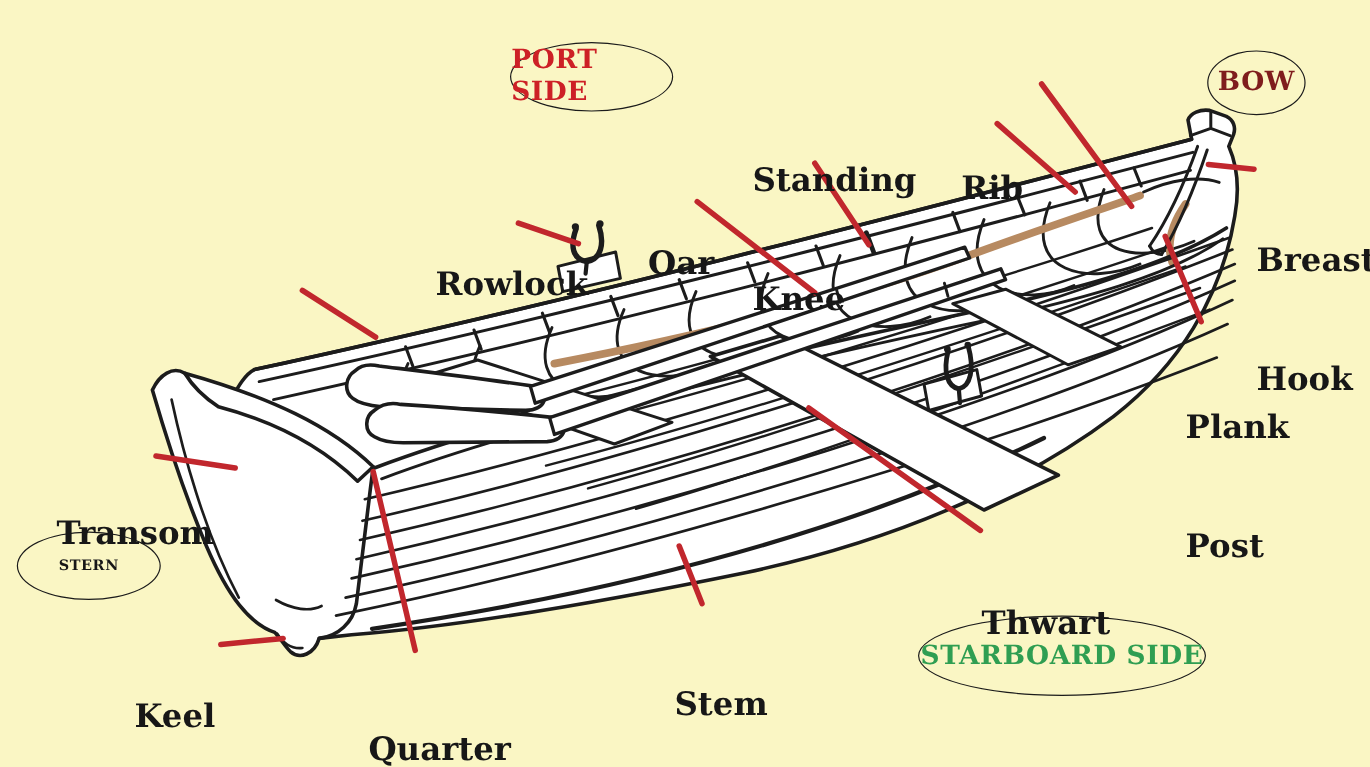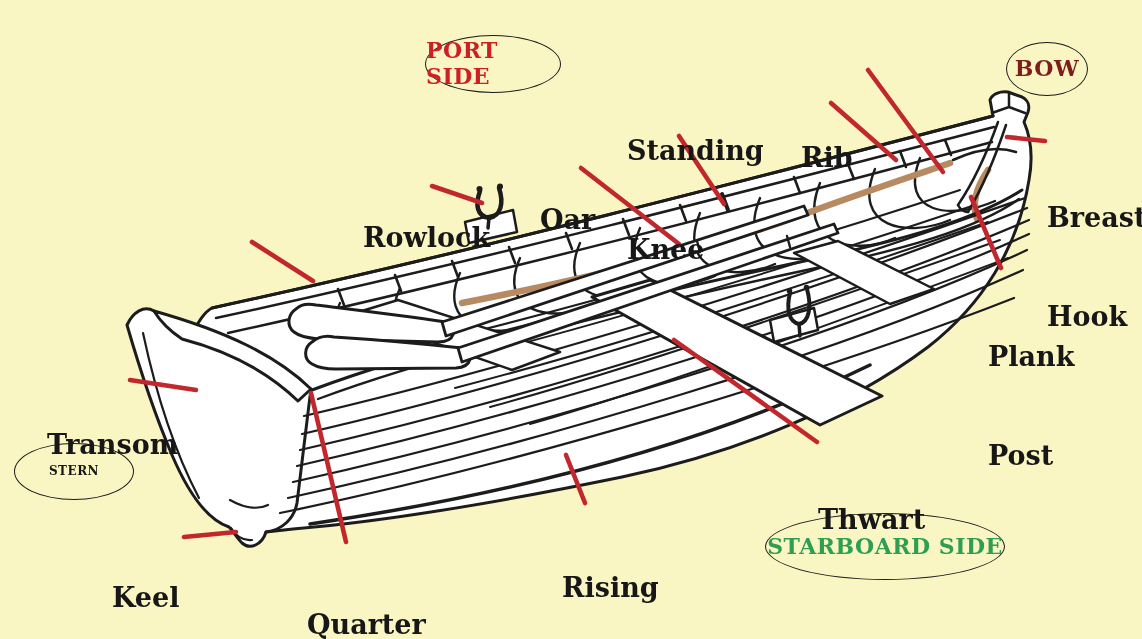--- a/index.html
+++ b/index.html
@@ -228,16 +228,16 @@
     <span>Thwart</span>
   </div>
   <div class="part-label" style="left:307px;top:542px;">
     <span>Quarter</span>
     
   </div>
   <div class="part-label" style="left:112px;top:515px;">
     <span>Keel</span>
   </div>
   <div class="part-label" style="left:562px;top:505px;">
-    <span>Rising</span>
+    <span>Stem</span>
   </div>
 
 </div>
 
 </body></html>

